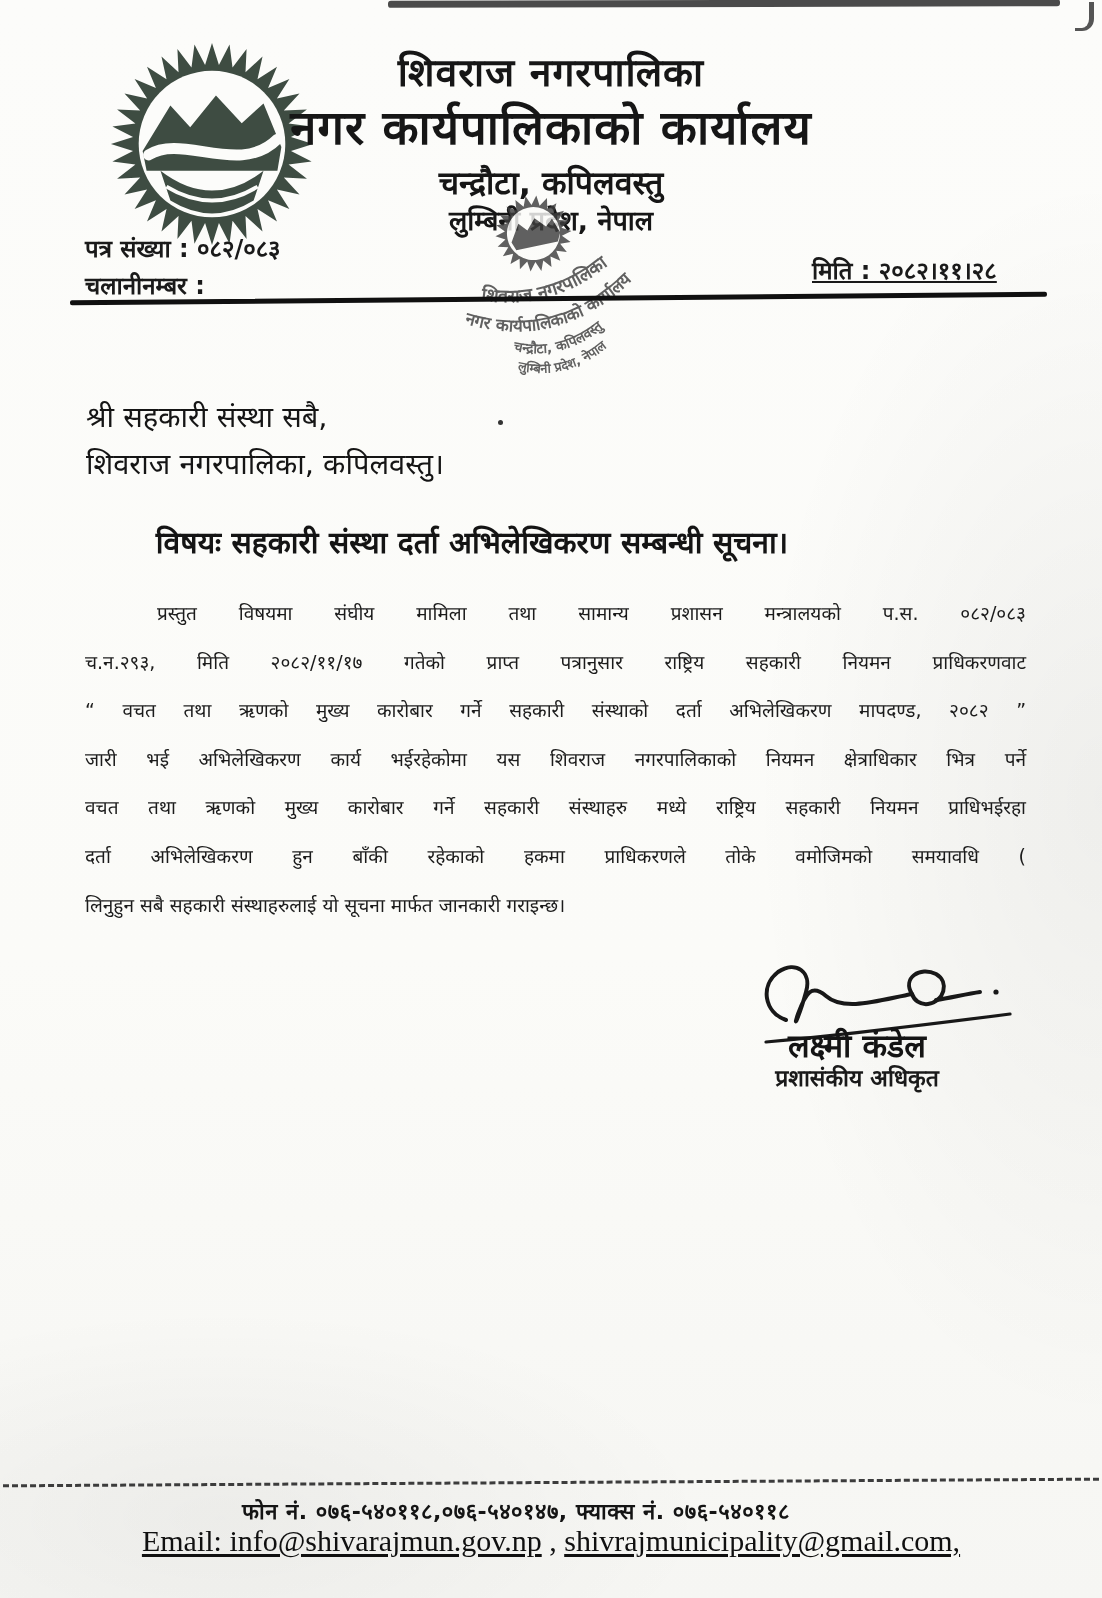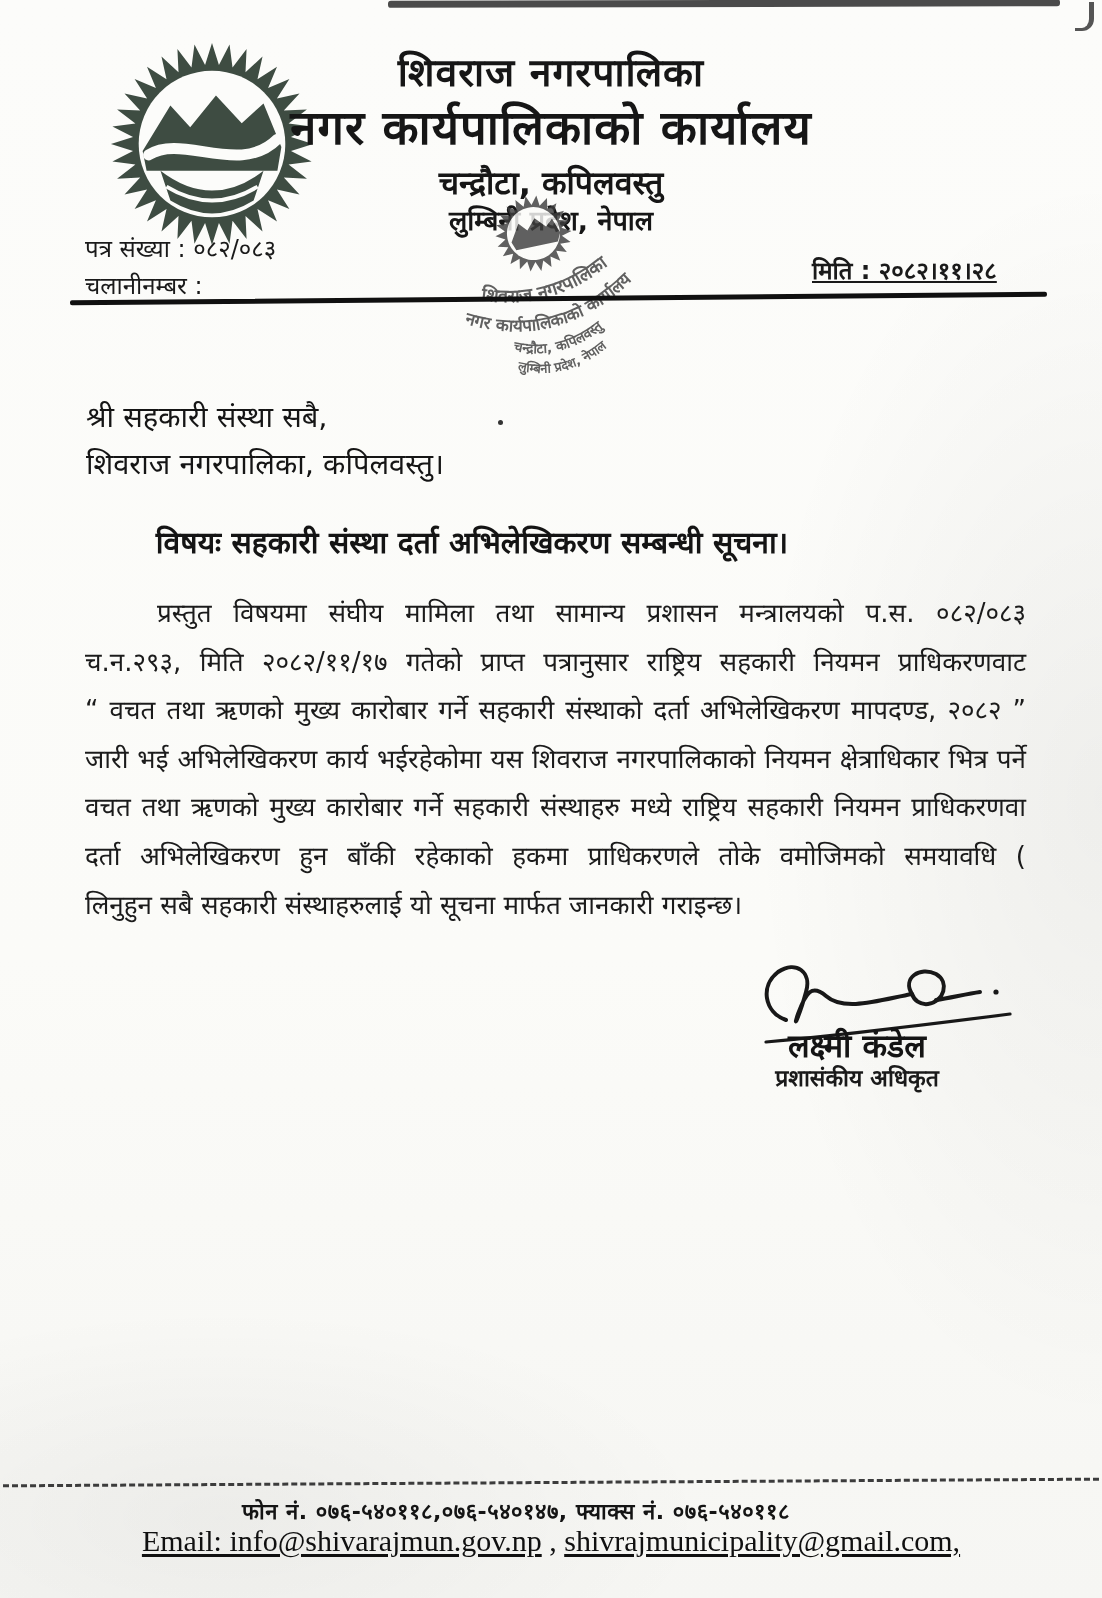--- a/index.html
+++ b/index.html
@@ -21,38 +21,38 @@
   .scan-bar{left:388px;top:0;width:672px;height:7px;background:#2c2c2c;border-radius:3px;transform:rotate(-0.15deg);opacity:.85;}
   .scan-corner{right:8px;top:2px;width:14px;height:26px;border-right:5px solid #2c2c2c;border-bottom:3px solid #2c2c2c;border-bottom-right-radius:12px;opacity:.8;}
 
   
   .lh-line{left:0;width:1102px;text-align:center;font-weight:bold;color:#161616;}
   .lh-muni{top:44px;font-size:39px;letter-spacing:1px;}
   .lh-office{top:94px;font-size:47px;letter-spacing:1px;}
   .lh-addr{top:160px;font-size:32px;}
   .lh-prov{top:201px;font-size:27px;}
 
-  .ref{left:85px;font-size:24px;font-weight:normal;color:#1a1a1a;}
+  .ref{left:85px;font-size:24px;font-weight:bold;color:#1a1a1a;}
   .ref-no{top:231px;}
   .ref-ch{top:268px;}
   .date{left:812px;top:253px;font-size:24px;font-weight:bold;color:#1a1a1a;text-decoration:underline;}
 
   .rule{left:70px;top:296px;width:977px;height:5px;background:#101010;transform:rotate(-0.5deg);border-radius:2px;}
 
   
   .to1{left:86px;top:396px;font-size:29px;color:#151515;}
   .to2{left:86px;top:443px;font-size:29px;color:#151515;}
   .dot-artifact{left:498px;top:420px;width:5px;height:5px;background:#333;border-radius:50%;}
 
   
   .subject{left:0;top:521px;width:944px;text-align:center;font-size:30px;font-weight:bold;color:#141414;}
 
   
   .body-block{left:85px;top:589px;width:941px;}
-  .bline{font-size:26px;color:#1b1b1b;height:48.6px;line-height:48.6px;
+  .bline{font-size:19px;color:#1b1b1b;height:48.6px;line-height:48.6px;
          text-align:justify;text-align-last:justify;white-space:nowrap;}
   .bline.first{text-indent:72px;}
   .bline.last{text-align-last:left;}
 
   
   .stamp{left:423px;top:190px;width:244px;height:196px;transform:rotate(-12deg);opacity:.82;}
   .stamp text{fill:#3f3f3f;font-weight:bold;font-family:"DejaVu Sans",sans-serif;}
 
   
   .sig-svg{left:752px;top:948px;width:272px;height:108px;}
@@ -116,21 +116,21 @@
   <div class="abs to1">श्री सहकारी संस्था सबै,</div>
   <div class="abs dot-artifact"></div>
 
   <div class="abs subject">विषयः सहकारी संस्था दर्ता अभिलेखिकरण सम्बन्धी सूचना।</div>
 
   <div class="abs body-block">
     <div class="bline first">प्रस्तुत विषयमा संघीय मामिला तथा सामान्य प्रशासन मन्त्रालयको प.स. ०८२/०८३</div>
     <div class="bline">च.न.२९३, मिति २०८२/११/१७ गतेको प्राप्त पत्रानुसार राष्ट्रिय सहकारी नियमन प्राधिकरणवाट</div>
     <div class="bline">“ वचत तथा ऋणको मुख्य कारोबार गर्ने सहकारी संस्थाको दर्ता अभिलेखिकरण मापदण्ड, २०८२ ”</div>
     <div class="bline">जारी भई अभिलेखिकरण कार्य भईरहेकोमा यस शिवराज नगरपालिकाको नियमन क्षेत्राधिकार भित्र पर्ने</div>
-    <div class="bline">वचत तथा ऋणको मुख्य कारोबार गर्ने सहकारी संस्थाहरु मध्ये राष्ट्रिय सहकारी नियमन प्राधिकरणवा</div>
+    <div class="bline">वचत तथा ऋणको मुख्य कारोबार गर्ने सहकारी संस्थाहरु मध्ये राष्ट्रिय सहकारी नियमन प्राधिभईरहा</div>
     <div class="bline">दर्ता अभिलेखिकरण हुन बाँकी रहेकाको हकमा प्राधिकरणले तोके वमोजिमको समयावधि (</div>
     <div class="bline last">लिनुहुन सबै सहकारी संस्थाहरुलाई यो सूचना मार्फत जानकारी गराइन्छ।</div>
   </div>
 
   <svg class="abs sig-svg" viewBox="0 0 272 108">
     <g stroke="#181818" stroke-width="4" fill="none" stroke-linecap="round">
       <path d="M34,72 C12,64 8,38 26,24 C44,12 60,24 54,44 C48,66 40,84 46,66 C54,44 60,36 74,48 C92,64 128,52 160,46"></path>
       <path d="M160,46 C150,30 168,18 184,26 C198,34 192,54 176,56 C168,57 162,52 160,46"></path>
       <path d="M184,52 C198,50 214,46 228,44"></path>
       <circle cx="244" cy="44" r="2.6" fill="#181818" stroke="none"></circle>

